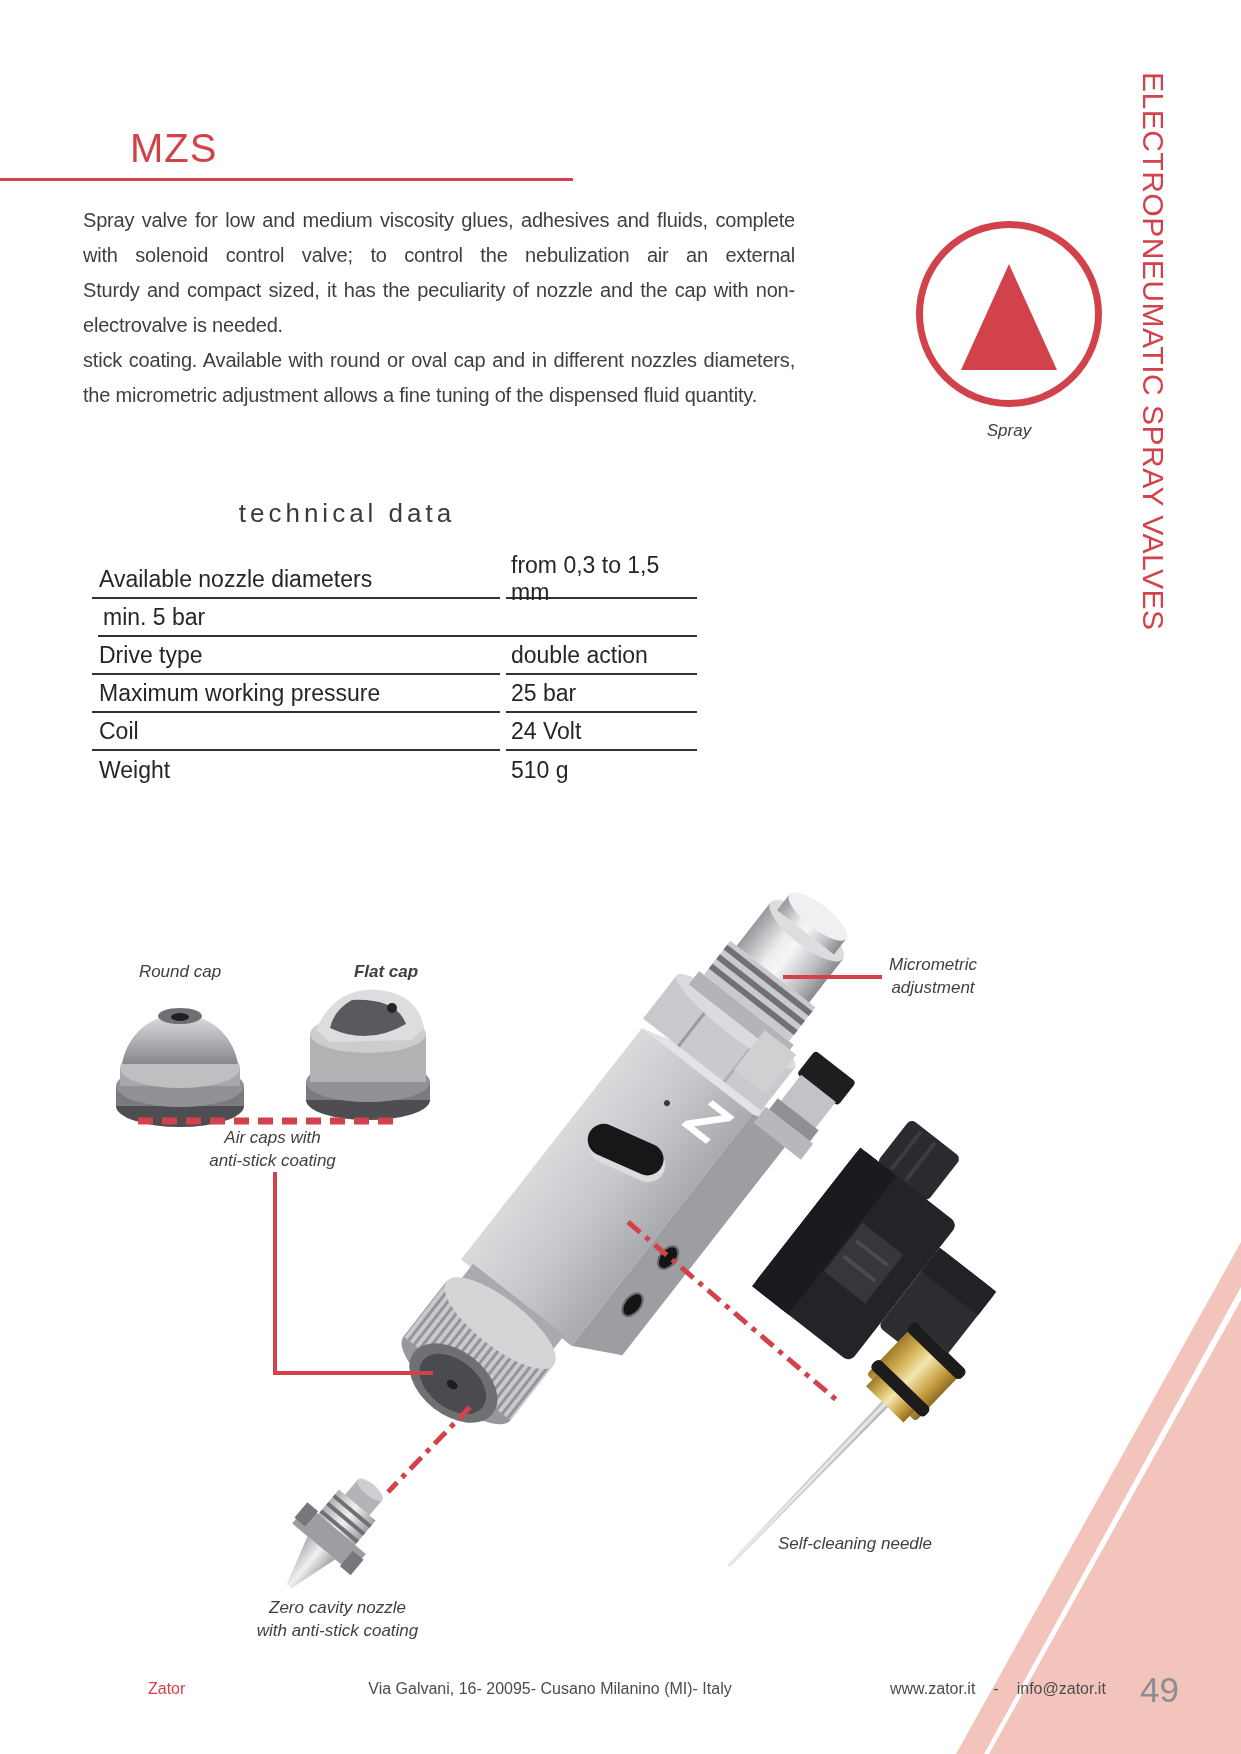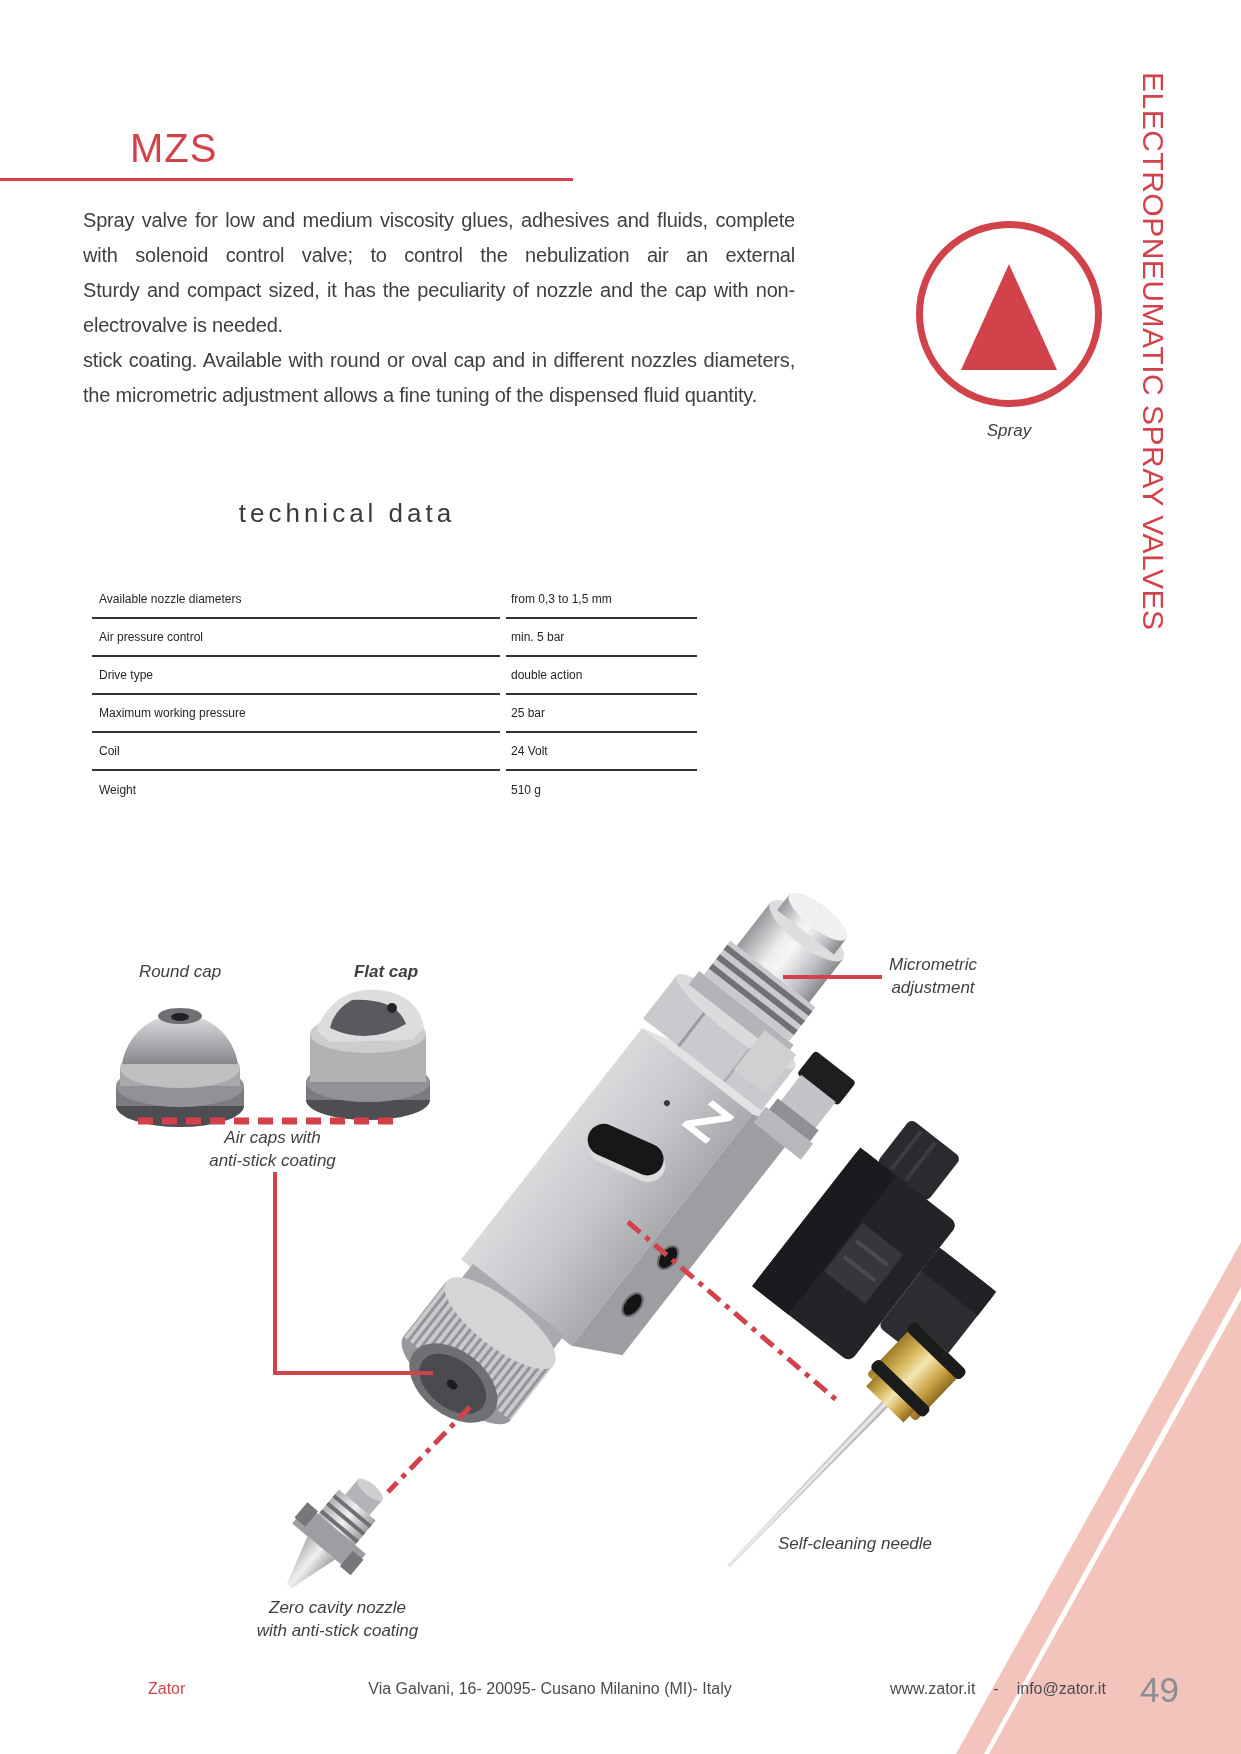--- a/index.html
+++ b/index.html
@@ -20,21 +20,21 @@
 
   .spray-circle{left:916px;top:221px;width:172px;height:172px;border:7px solid #D2424B;
                 border-radius:50%;z-index:2;}
   .spray-triangle{left:38px;top:36px;width:0;height:0;border-left:48px solid transparent;
                   border-right:48px solid transparent;border-bottom:106px solid #D2424B;}
   .spray-label{left:959px;top:421px;width:100px;text-align:center;font-style:italic;
                font-size:17px;color:#3E3F41;z-index:2;}
 
   .tech-heading{left:92px;top:498px;width:510px;text-align:center;font-size:26px;
                 letter-spacing:4px;color:#3A3B3D;z-index:2;}
-  .tech-table{left:92px;top:561px;width:605px;z-index:2;font-size:12px;color:#272525;margin-top:20px;}
+  .tech-table{left:92px;top:561px;width:605px;z-index:2;font-size:23px;color:#272525;}
   .t-row{display:flex;height:38px;align-items:center;}
   .t-cell-l{width:408px;height:100%;display:flex;align-items:center;padding-left:7px;
             box-sizing:border-box;border-bottom:2px solid #333234;}
   .t-gap{width:6px;height:100%;}
   .t-cell-r{flex:1;height:100%;display:flex;align-items:center;padding-left:5px;
             box-sizing:border-box;border-bottom:2px solid #333234;}
   .t-row.last .t-cell-l,.t-row.last .t-cell-r{border-bottom:none;}
 
   .fig-label{font-style:italic;font-size:17px;color:#3F4041;text-align:center;z-index:2;line-height:23px;}
   .lbl-round{left:110px;top:960px;width:140px;}
@@ -238,21 +238,20 @@
   <div class="abs sidebar-vert">ELECTROPNEUMATIC SPRAY VALVES</div>
 
   <div class="abs tech-heading">technical data</div>
   <div class="abs tech-table">
     <div class="t-row">
       <div class="t-cell-l">Available nozzle diameters</div>
       <div class="t-gap"></div>
       <div class="t-cell-r">from 0,3 to 1,5 mm</div>
     </div>
     <div class="t-row">
-      <div class="t-cell-l">Air pressure control</div>
       <div class="t-gap"></div>
       <div class="t-cell-r">min. 5 bar</div>
     </div>
     <div class="t-row">
       <div class="t-cell-l">Drive type</div>
       <div class="t-gap"></div>
       <div class="t-cell-r">double action</div>
     </div>
     <div class="t-row">
       <div class="t-cell-l">Maximum working pressure</div>

